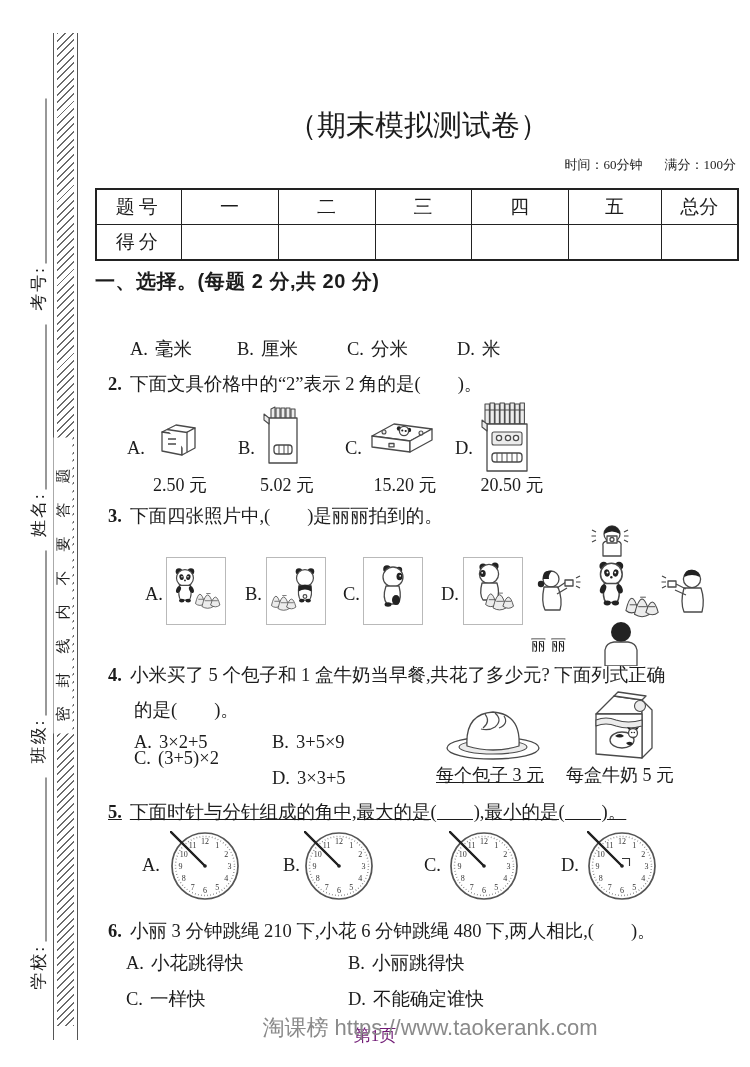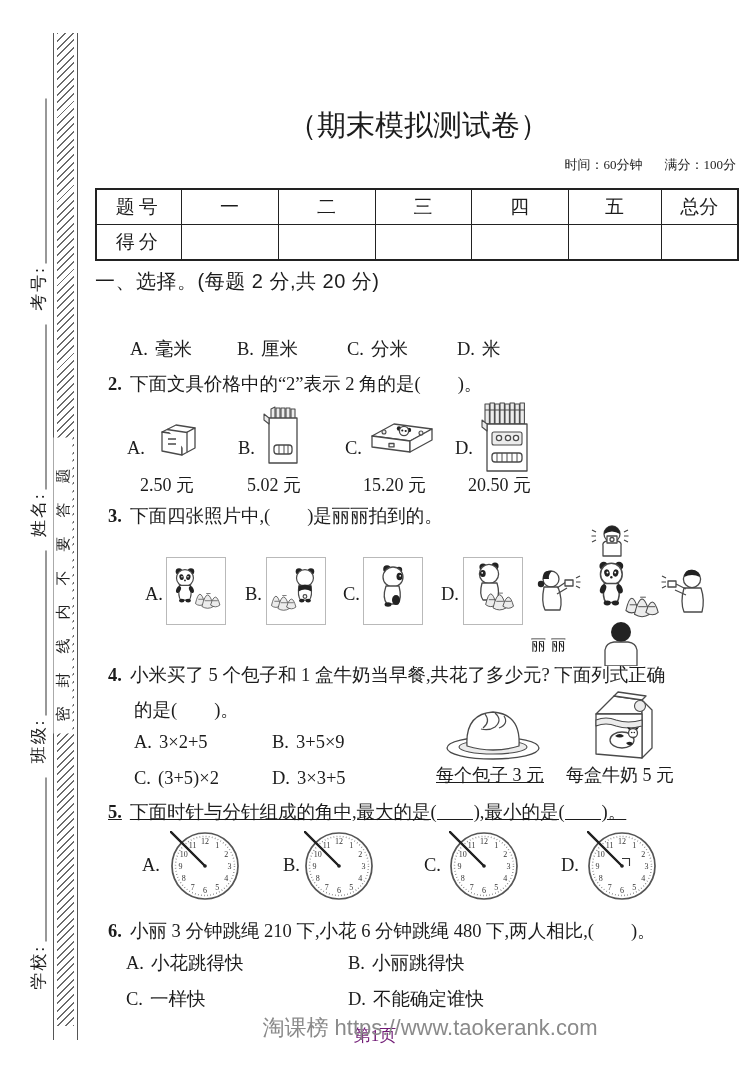--- a/index.html
+++ b/index.html
@@ -22,28 +22,28 @@
   .title{position:absolute;left:95px;right:8px;top:38px;text-align:center;font-size:41px;letter-spacing:1px;}
   .subtitle{position:absolute;left:95px;right:8px;top:106px;text-align:center;font-size:29px;}
   .exam-info{position:absolute;right:14px;top:156px;font-size:13px;}
   .exam-info .sp{display:inline-block;width:22px;}
   
   .score-table{position:absolute;left:95px;top:188px;border-collapse:collapse;table-layout:fixed;
                border:2.6px solid #222;}
   .score-table td{border:1.7px solid #222;height:34px;text-align:center;font-size:19px;padding:0;}
   .score-table td.wide{letter-spacing:4px;}
   
-  .section-title{position:absolute;left:95px;top:268px;font-size:20px;font-weight:normal;
+  .section-title{position:absolute;left:95px;top:268px;font-size:20px;font-weight:bold;
                  font-family:"Liberation Sans","DejaVu Sans",sans-serif;letter-spacing:.5px;}
   .abs{position:absolute;}
   .qline{font-size:18.5px;white-space:nowrap;}
   .q-num{font-weight:bold;margin-right:8px;}
   .opt{font-size:18.5px;white-space:nowrap;}
   .opt .ol{margin-right:7px;}
-  .price{font-size:18px;text-align:left;}
+  .price{font-size:18px;text-align:center;}
   .caption{font-size:18px;white-space:nowrap;}
   .photo-frame{position:absolute;width:58px;height:66px;border:1.5px solid #b9b9b9;background:#fff;}
   .scene{position:absolute;left:524px;top:522px;width:198px;height:144px;}
   .scene .who{position:absolute;left:7px;top:114px;font-size:15px;letter-spacing:5px;white-space:nowrap;}
   .clock{position:absolute;width:70px;height:70px;}
   
   .watermark{position:absolute;left:110px;right:0;top:1013px;text-align:center;font-size:22px;
              color:#8a8a8a;font-family:"Liberation Sans","DejaVu Sans",sans-serif;z-index:3;}
   .pagenum{position:absolute;left:0;right:0;top:1024px;text-align:center;font-size:17px;color:#701a75;z-index:2;}
   svg{display:block;}
@@ -322,21 +322,21 @@
     </svg>
     <span class="who">丽丽</span>
   </div>
 
   <div class="abs qline" style="left:108px;top:662px;">
     <span class="q-num">4.</span><span>小米买了 5 个包子和 1 盒牛奶当早餐,共花了多少元? 下面列式正确</span>
   </div>
   <div class="abs qline" style="left:134px;top:697px;">的是(　　)。</div>
   <span class="abs opt" style="left:134px;top:732px;"><span class="ol">A.</span><span>3×2+5</span></span>
   <span class="abs opt" style="left:272px;top:732px;"><span class="ol">B.</span><span>3+5×9</span></span>
-  <span class="abs opt" style="left:134px;top:768px;"><span class="ol">C.</span><span>(3+5)×2</span></span>
+  <span class="abs opt" style="left:134px;top:748px;"><span class="ol">C.</span><span>(3+5)×2</span></span>
   <span class="abs opt" style="left:272px;top:768px;"><span class="ol">D.</span><span>3×3+5</span></span>
 
   <div class="abs" style="left:441px;top:698px;">
     <svg width="104" height="64" viewBox="0 0 104 64">
       <ellipse class="art" cx="52" cy="50" rx="46" ry="11"></ellipse>
       <ellipse class="lite" cx="52" cy="49" rx="34" ry="7"></ellipse>
       <path class="art" d="M26 48 Q24 16 52 14 Q80 16 78 48 Q52 56 26 48 Z"></path>
       <path d="M44 16 Q50 24 42 30 M54 15 Q62 22 54 29 Q48 33 40 31 M63 18 Q68 26 58 30" stroke="#4a4a4a" stroke-width="1.2" fill="none"></path>
     </svg>
   </div>

